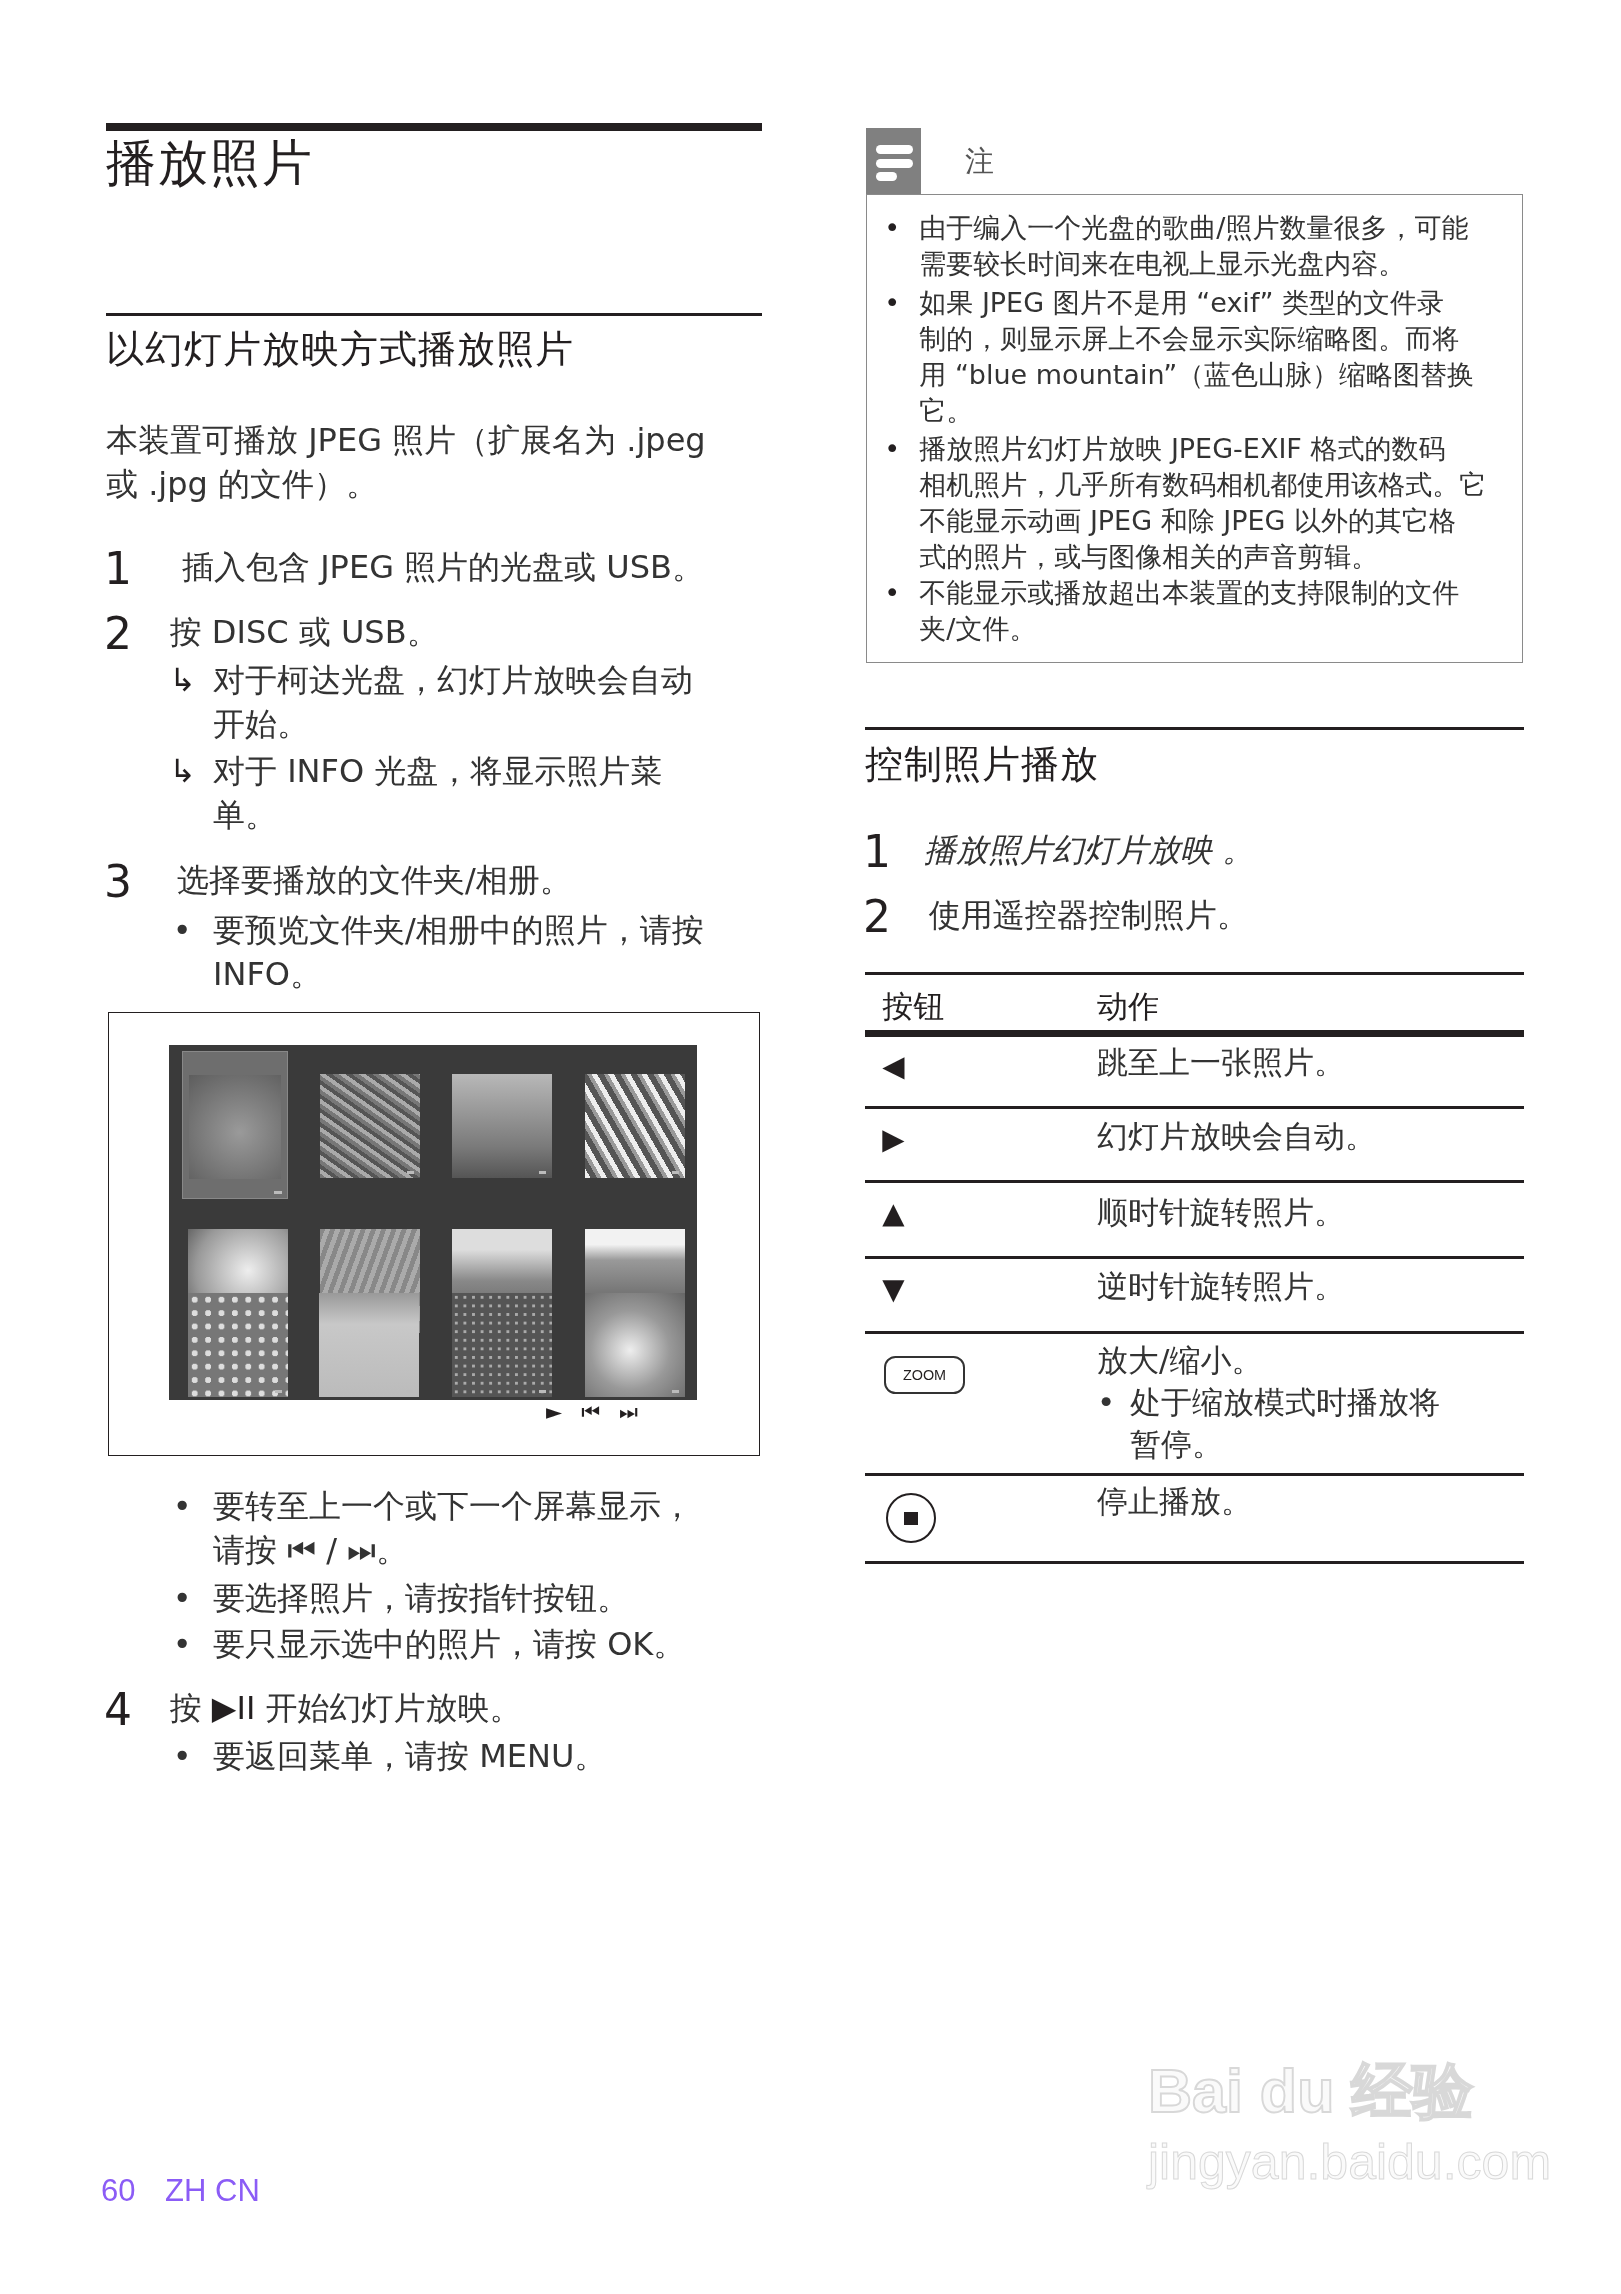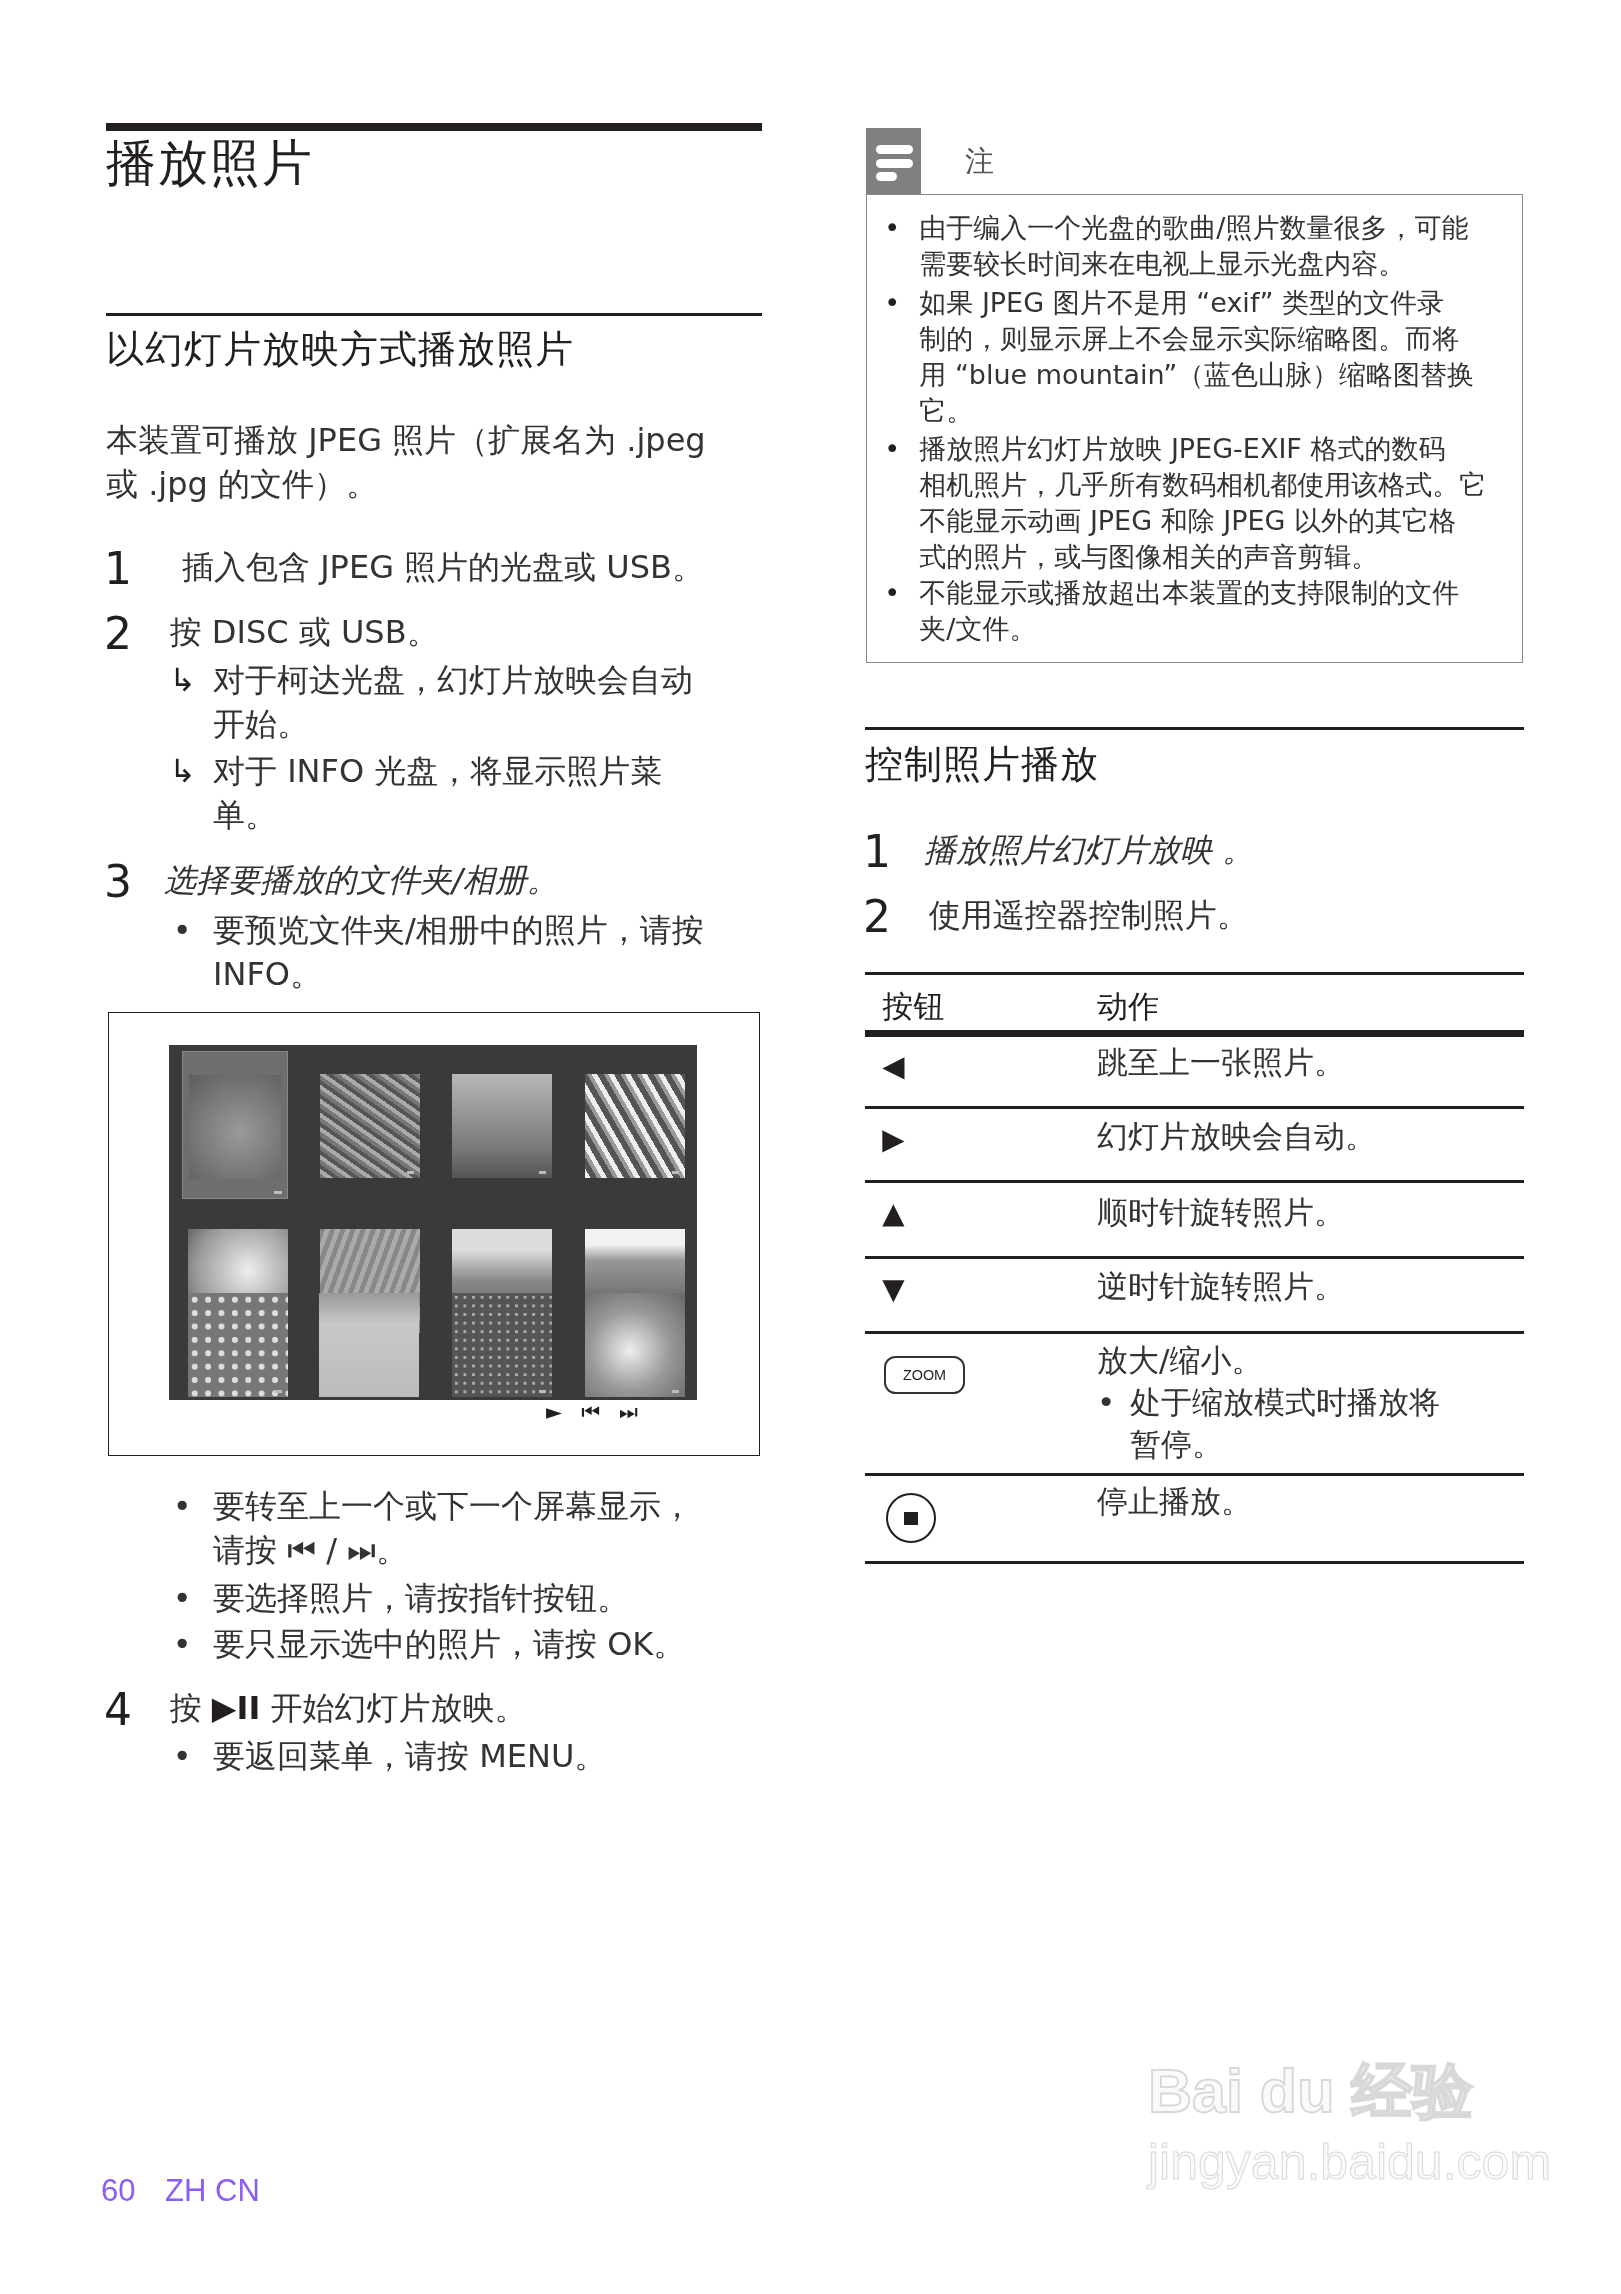--- a/index.html
+++ b/index.html
@@ -9,21 +9,21 @@
   .rule-thick { position:absolute; background:#231f20; }
   .h1 { font-size:50px; line-height:58px; color:#231f20; letter-spacing:1.9px; }
   .h2 { font-size:38px; line-height:48px; color:#231f20; letter-spacing:1px; }
   .body { font-size:32px; line-height:44px; color:#333; }
   .stepnum { font-size:44px; line-height:48px; color:#231f20; width:58px; }
   .step { position:absolute; display:flex; }
   .step .txt { font-size:32px; line-height:44px; color:#333; }
   .sub { position:absolute; display:flex; font-size:32px; line-height:44px; color:#333; }
   .sub .mark { width:44px; flex:none; color:#231f20; }
   .bullet-dot { width:44px; flex:none; text-align:left; padding-left:3.8px; box-sizing:border-box; }
-  .sym { font-weight:bold; color:#231f20;text-align:right; }
+  .sym { font-weight:normal; color:#231f20;text-align:right; }
   
   .imgbox { position:absolute; left:108px; top:1012px; width:652px; height:444px; border:1.9px solid #231f20; box-sizing:border-box; background:#fff; }
   .panel { position:absolute; left:60px; top:32px; width:528px; height:355px; background:#3a3a3a; }
   .thumb { position:absolute; width:100px; height:104px; }
   .thumb .lbl { position:absolute; right:5.8px; bottom:3.8px; width:7.7px; height:2.9px; background:#bbb; }
   .navicons { position:absolute; left:437px; top:387px; display:flex; gap:19px; font-size:21px; color:#231f20; }
   
   .note-head { position:absolute; left:866px; top:128px; width:55px; height:67px; background:#808080; }
   .note-head .bar { position:absolute; left:9.6px; height:8.6px; background:#fff; border-radius:4.8px; }
   .note-title { position:absolute; left:965px; top:142px; font-size:29px; color:#555; }
@@ -74,21 +74,21 @@
 <div class="sub" style="left:169px;top:749px;">
   <div class="mark">↳</div>
   <div>
       <div>对于 INFO 光盘，将显示照片菜</div>
       <div>单。</div>
     </div>
 </div>
 
 <div class="step" style="left:104px;top:858px;">
   <div class="stepnum">3</div>
-  <div class="txt" style="margin-left:2px;font-style:italic;">选择要播放的文件夹/相册。</div>
+  <div class="txt" style="margin-left:15px;">选择要播放的文件夹/相册。</div>
 </div>
 <div class="sub" style="left:169px;top:908px;">
   <div class="bullet-dot">•</div>
   <div>
       <div>要预览文件夹/相册中的照片，请按</div>
       <div>INFO。</div>
     </div>
 </div>
 
 <div class="imgbox">

